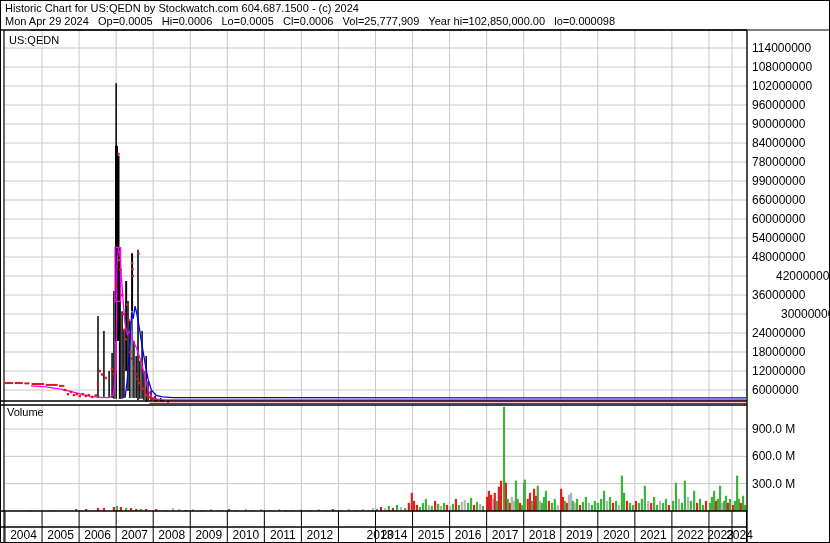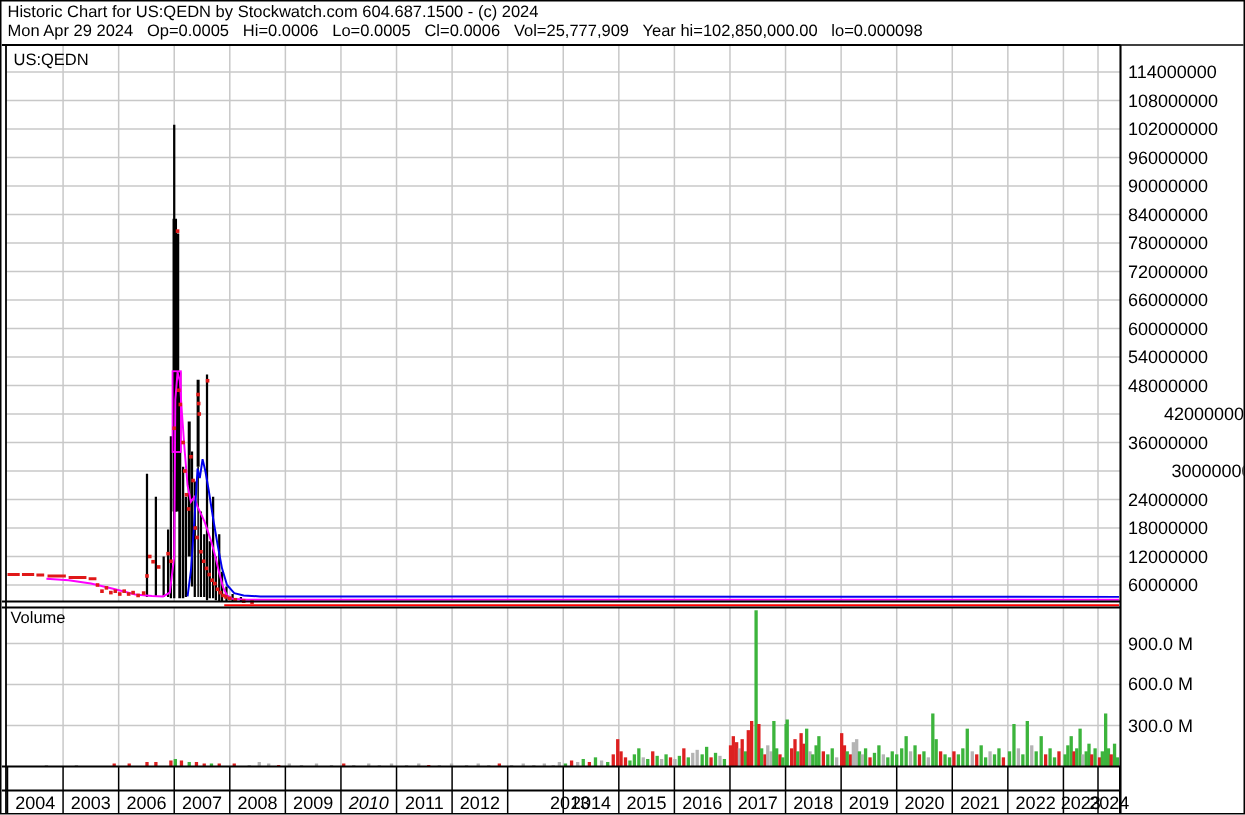--- a/index.html
+++ b/index.html
@@ -407,46 +407,46 @@
   <div class="txt" style="left:6px;top:405px;">Volume</div>
 
   <div id="price-axis">
       <div class="axis-label" style="left: 751px; top: 41px;">114000000</div>
       <div class="axis-label" style="left: 751px; top: 60px;">108000000</div>
       <div class="axis-label" style="left: 751px; top: 79px;">102000000</div>
       <div class="axis-label" style="left: 751px; top: 98px;">96000000</div>
       <div class="axis-label" style="left: 751px; top: 117px;">90000000</div>
       <div class="axis-label" style="left: 751px; top: 136px;">84000000</div>
       <div class="axis-label" style="left: 751px; top: 155px;">78000000</div>
-      <div class="axis-label" style="left: 751px; top: 174px;">72000000</div>
+      <div class="axis-label" style="left: 751px; top: 174px;">99000000</div>
       <div class="axis-label" style="left: 751px; top: 193px;">66000000</div>
       <div class="axis-label" style="left: 751px; top: 212px;">60000000</div>
       <div class="axis-label" style="left: 751px; top: 231px;">54000000</div>
       <div class="axis-label" style="left: 751px; top: 250px;">48000000</div>
       <div class="axis-label" style="left: 751px; top: 269px; margin-left: 24px;">42000000</div>
       <div class="axis-label" style="left: 751px; top: 288px;">36000000</div>
       <div class="axis-label" style="left: 751px; top: 307px; margin-left: 29px;">30000000</div>
       <div class="axis-label" style="left: 751px; top: 326px;">24000000</div>
       <div class="axis-label" style="left: 751px; top: 345px;">18000000</div>
       <div class="axis-label" style="left: 751px; top: 364px;">12000000</div>
       <div class="axis-label" style="left: 751px; top: 383px;">6000000</div>
     </div>
   <div id="volume-axis">
       <div class="axis-label" style="left: 751px; top: 422px;">900.0 M</div>
       <div class="axis-label" style="left: 751px; top: 449.333px;">600.0 M</div>
       <div class="axis-label" style="left: 751px; top: 476.667px;">300.0 M</div>
     </div>
   <div id="year-axis">
       <div class="year-label" style="left: 22.525px; top: 528px;">2004</div>
-      <div class="year-label" style="left: 59.575px; top: 528px;">2003</div>
+      <div class="year-label" style="left: 59.575px; top: 528px;">2005</div>
       <div class="year-label" style="left: 96.625px; top: 528px;">2006</div>
       <div class="year-label" style="left: 133.675px; top: 528px;">2007</div>
       <div class="year-label" style="left: 170.725px; top: 528px;">2008</div>
       <div class="year-label" style="left: 207.775px; top: 528px;">2009</div>
-      <div class="year-label" style="left: 244.825px; top: 528px; font-style: italic;">2010</div>
+      <div class="year-label" style="left: 244.825px; top: 528px;">2010</div>
       <div class="year-label" style="left: 281.875px; top: 528px;">2011</div>
       <div class="year-label" style="left: 318.925px; top: 528px;">2012</div>
       <div class="year-label" style="left: 355.975px; top: 528px; margin-left: 23px;">2013</div>
       <div class="year-label" style="left: 393.025px; top: 528px;">2014</div>
       <div class="year-label" style="left: 430.075px; top: 528px;">2015</div>
       <div class="year-label" style="left: 467.125px; top: 528px;">2016</div>
       <div class="year-label" style="left: 504.175px; top: 528px;">2017</div>
       <div class="year-label" style="left: 541.225px; top: 528px;">2018</div>
       <div class="year-label" style="left: 578.275px; top: 528px;">2019</div>
       <div class="year-label" style="left: 615.325px; top: 528px;">2020</div>

